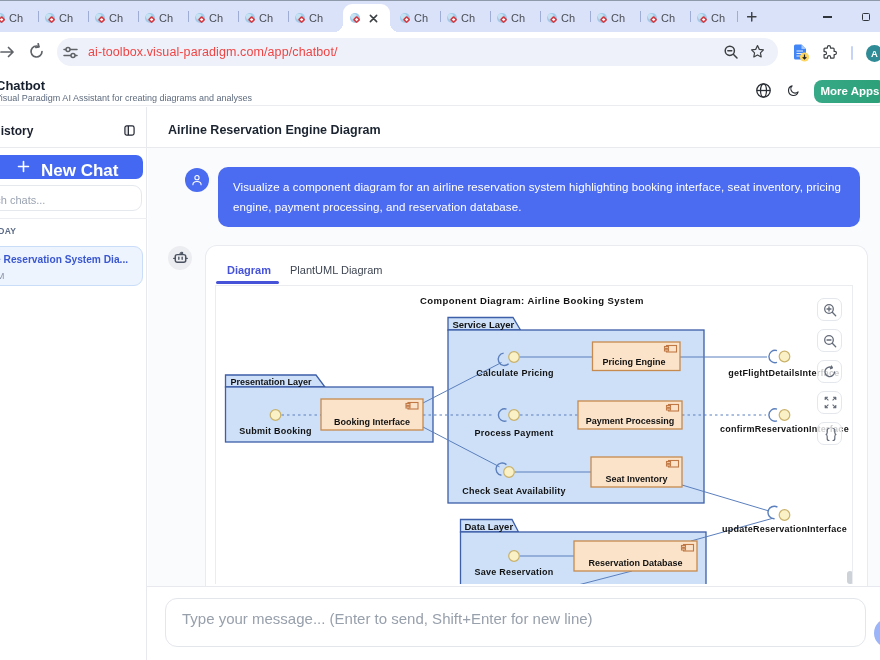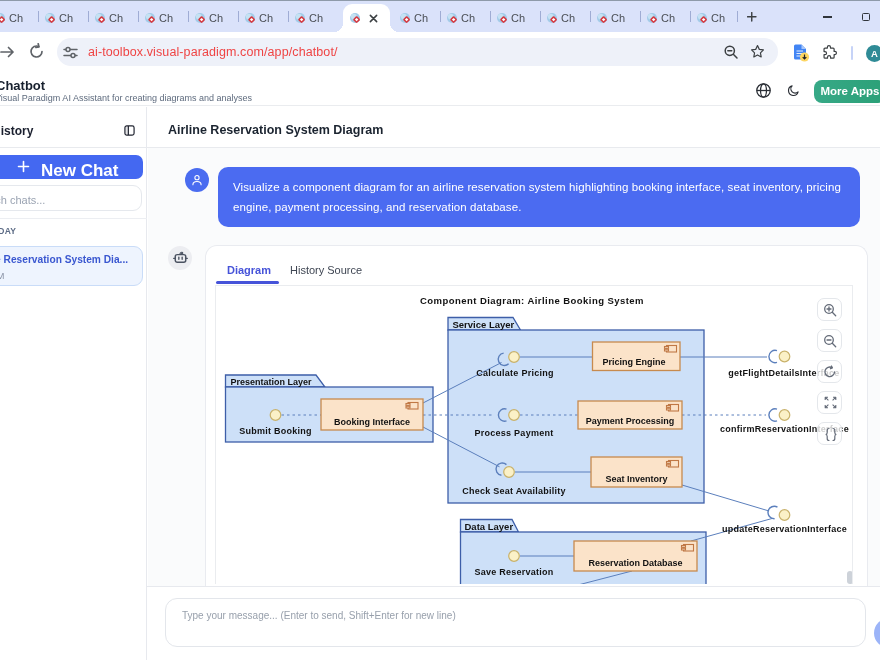--- a/index.html
+++ b/index.html
@@ -59,21 +59,21 @@
   #tabsrc { position:absolute; left:290px; top:264px; font-size:11px; font-weight:500; color:#3F4653; }
   #tabunderline { position:absolute; left:216px; top:281px; width:63px; height:2.5px; background:#4653D9; border-radius:2px; }
   #viewport { position:absolute; left:215px; top:285px; width:638px; height:299px; background:#fff;
     border:1px solid #EAECEF; border-bottom:none; overflow:hidden; }
   .zbtn { position:absolute; left:817px; width:25px; height:23px; border-radius:7px;
     background:rgba(255,255,255,0.78); border:1px solid #E4E7EB; }
   
   #inputdiv { position:absolute; left:147px; top:586px; width:733px; height:1px; background:#E7E9EE; }
   #inputbox { position:absolute; left:165px; top:598px; width:701px; height:49px; border:1px solid #E3E6EB;
     border-radius:12px; background:#fff; }
-  #inputph { position:absolute; left:182px; top:610px; font-size:10px; color:#98A0AC; }
+  #inputph { position:absolute; left:182px; top:610px; font-size:15px; color:#98A0AC; }
   #sendbtn { position:absolute; left:874px; top:618px; width:30px; height:30px; border-radius:50%; background:#9CB4F8; }
 </style>
 </head>
 <body>
 <svg width="0" height="0" style="position:absolute">
     <defs>
 <symbol id="fav" viewBox="0 0 12 12">
   <circle cx="5.5" cy="5.5" r="5.5" fill="#A3CCE9"></circle>
   <circle cx="4.1" cy="3.8" r="3.1" fill="#C5E2F3"></circle>
   <g transform="translate(7.2,7.2) rotate(45)">
@@ -250,42 +250,42 @@
 <div id="searchbox">
     <span class="ph abs">Search chats...</span>
   </div>
 <div id="today">TODAY</div>
 <div class="sbdivider"></div>
 <div id="chatitem">
     <div class="t">Airline Reservation System Dia...</div>
     <div class="m">2:07 PM</div>
   </div>
 
-<div id="mainhead">Airline Reservation System Diagram</div>
+<div id="mainhead">Airline Reservation Engine Diagram</div>
 <div id="maindiv"></div>
 <div class="abs" style="left:148px;top:148px;width:732px;height:439px;background:#FAFBFC"></div>
 <div id="uavatar">
   <svg class="abs" style="left:5px;top:5px" width="14" height="14" viewBox="0 0 24 24">
     <circle cx="12" cy="8" r="3.6" stroke="#fff" stroke-width="1.9" fill="none"></circle>
     <path d="M5 20 Q5 14.5 12 14.5 Q19 14.5 19 20" stroke="#fff" stroke-width="1.9" fill="none" stroke-linecap="round"></path>
     </svg>
 </div>
 <div id="bubble">Visualize a component diagram for an airline reservation system highlighting booking interface, seat inventory, pricing engine, payment processing, and reservation database.</div>
 <div id="ravatar">
   <svg class="abs" style="left:4.5px;top:4px" width="15" height="16" viewBox="0 0 24 26">
     <path d="M11 7 C11 4 14.5 2.5 15.5 4.5 C16.3 6.2 14 6.5 13.5 5.5" stroke="#4A5261" stroke-width="1.8" fill="none" stroke-linecap="round"></path>
     <rect x="3.5" y="7.5" width="17" height="12.5" rx="3.2" stroke="#4A5261" stroke-width="2.4" fill="none"></rect>
     <path d="M9.3 11.5 V15 M14.7 11.5 V15" stroke="#4A5261" stroke-width="2.2" stroke-linecap="round"></path>
     <path d="M0.8 13.5 H3.2 M20.8 13.5 H23.2" stroke="#4A5261" stroke-width="2" stroke-linecap="round"></path>
     </svg>
 </div>
 
 <div id="card"></div>
 <div id="tabdiag">Diagram</div>
-<div id="tabsrc">History Source</div>
+<div id="tabsrc">PlantUML Diagram</div>
 <div id="tabunderline"></div>
 <div id="viewport">
 <svg width="638" height="299" viewBox="215 285 638 299" font-family="Liberation Sans, sans-serif">
 
   <g fill="#CDE0F8" stroke="#3D5EA8" stroke-width="1.3">
     <path d="M447 316.5 H512 L519.5 329 H447 Z"></path>
     <rect x="447" y="329" width="256" height="173"></rect>
     <path d="M224.5 374 H315 L324 386 H224.5 Z"></path>
     <rect x="224.5" y="386" width="207.5" height="55"></rect>
     <path d="M459.5 518.5 H511 L517.5 531 H459.5 Z"></path>

